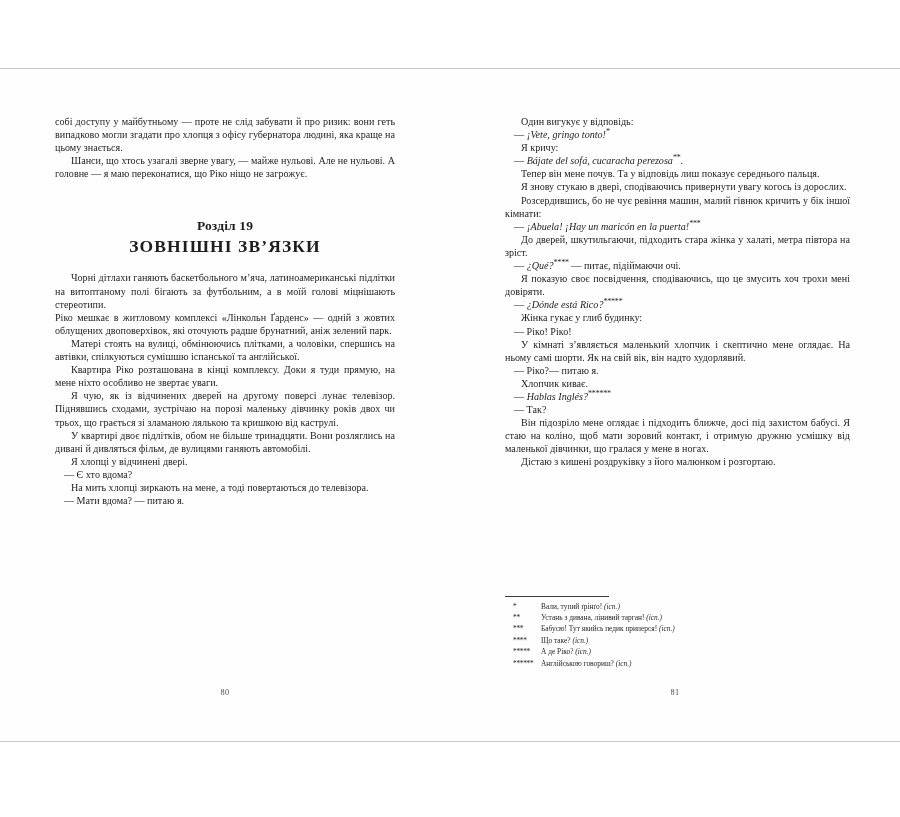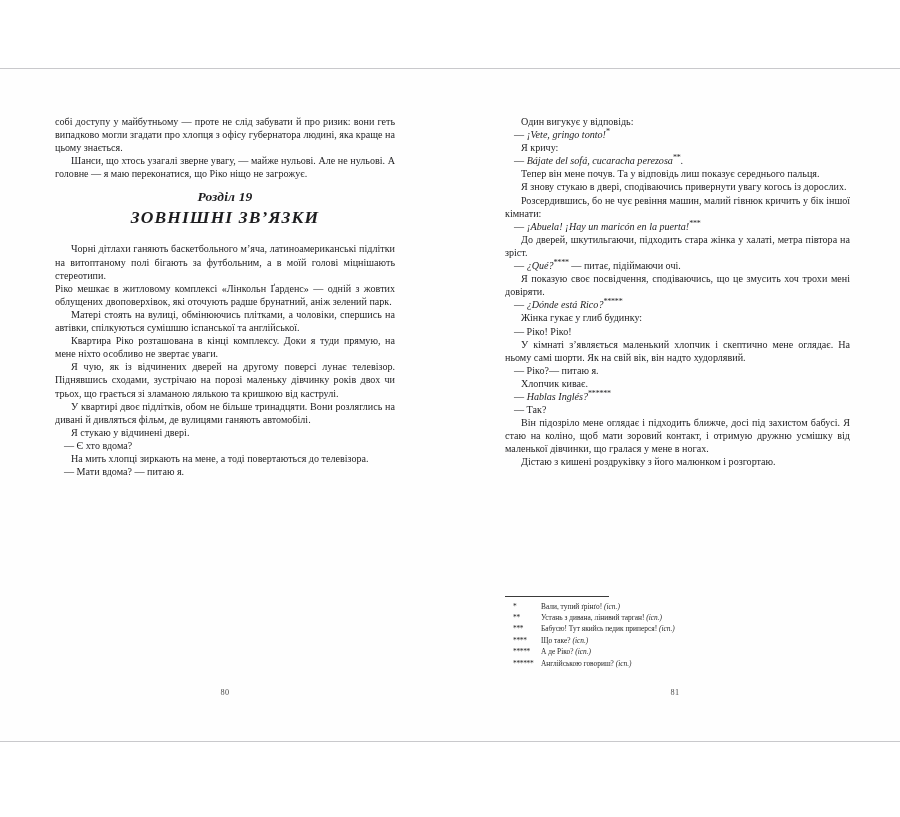--- a/index.html
+++ b/index.html
@@ -49,22 +49,21 @@
 
   .para {
     margin: 0;
     text-indent: 16px;
   }
   .para.noindent { text-indent: 0; }
   .para.dialogue { text-indent: 9px; }
 
   .chapter-head {
     text-align: center;
-    margin: 8px 0 13px 0;
-    font-style: italic;
+    margin: 37px 0 13px 0;
   }
   .chapter-num {
     font-size: 13.5px;
     font-weight: bold;
     line-height: 17px;
     letter-spacing: 0.15px;
   }
   .chapter-title {
     font-size: 17.5px;
     font-weight: bold;
@@ -136,21 +135,21 @@
         <div class="chapter-head">
           <div class="chapter-num">Розділ 19</div>
           <div class="chapter-title">ЗОВНІШНІ ЗВ’ЯЗКИ</div>
         </div>
         <p class="para">Чорні дітлахи ганяють баскетбольного м’яча, латиноамериканські підлітки на витоптаному полі бігають за футбольним, а в моїй голові міцнішають стереотипи.</p>
         <p class="para noindent">Ріко мешкає в житловому комплексі «Лінкольн Ґарденс» — одній з жовтих облущених двоповерхівок, які оточують радше брунатний, аніж зелений парк.</p>
         <p class="para">Матері стоять на вулиці, обмінюючись плітками, а чоловіки, спершись на автівки, спілкуються сумішшю іспанської та англійської.</p>
         <p class="para">Квартира Ріко розташована в кінці комплексу. Доки я туди прямую, на мене ніхто особливо не звертає уваги.</p>
         <p class="para">Я чую, як із відчинених дверей на другому поверсі лунає телевізор. Піднявшись сходами, зустрічаю на порозі маленьку дівчинку років двох чи трьох, що грається зі зламаною лялькою та кришкою від каструлі.</p>
         <p class="para">У квартирі двоє підлітків, обом не більше тринадцяти. Вони розляглись на дивані й дивляться фільм, де вулицями ганяють автомобілі.</p>
-        <p class="para">Я стукаю у відчинені двері.</p>
+        <p class="para">Я хлопці у відчинені двері.</p>
         <p class="para dialogue">— Є хто вдома?</p>
         <p class="para">На мить хлопці зиркають на мене, а тоді повертаються до телевізора.</p>
         <p class="para dialogue">— Мати вдома? — питаю я.</p>
       </div>
     <div class="folio">80</div>
   </div>
 
   <div class="page page-right">
     <div class="page-body" id="right-body">
         <p class="para">Один вигукує у відповідь:</p>

